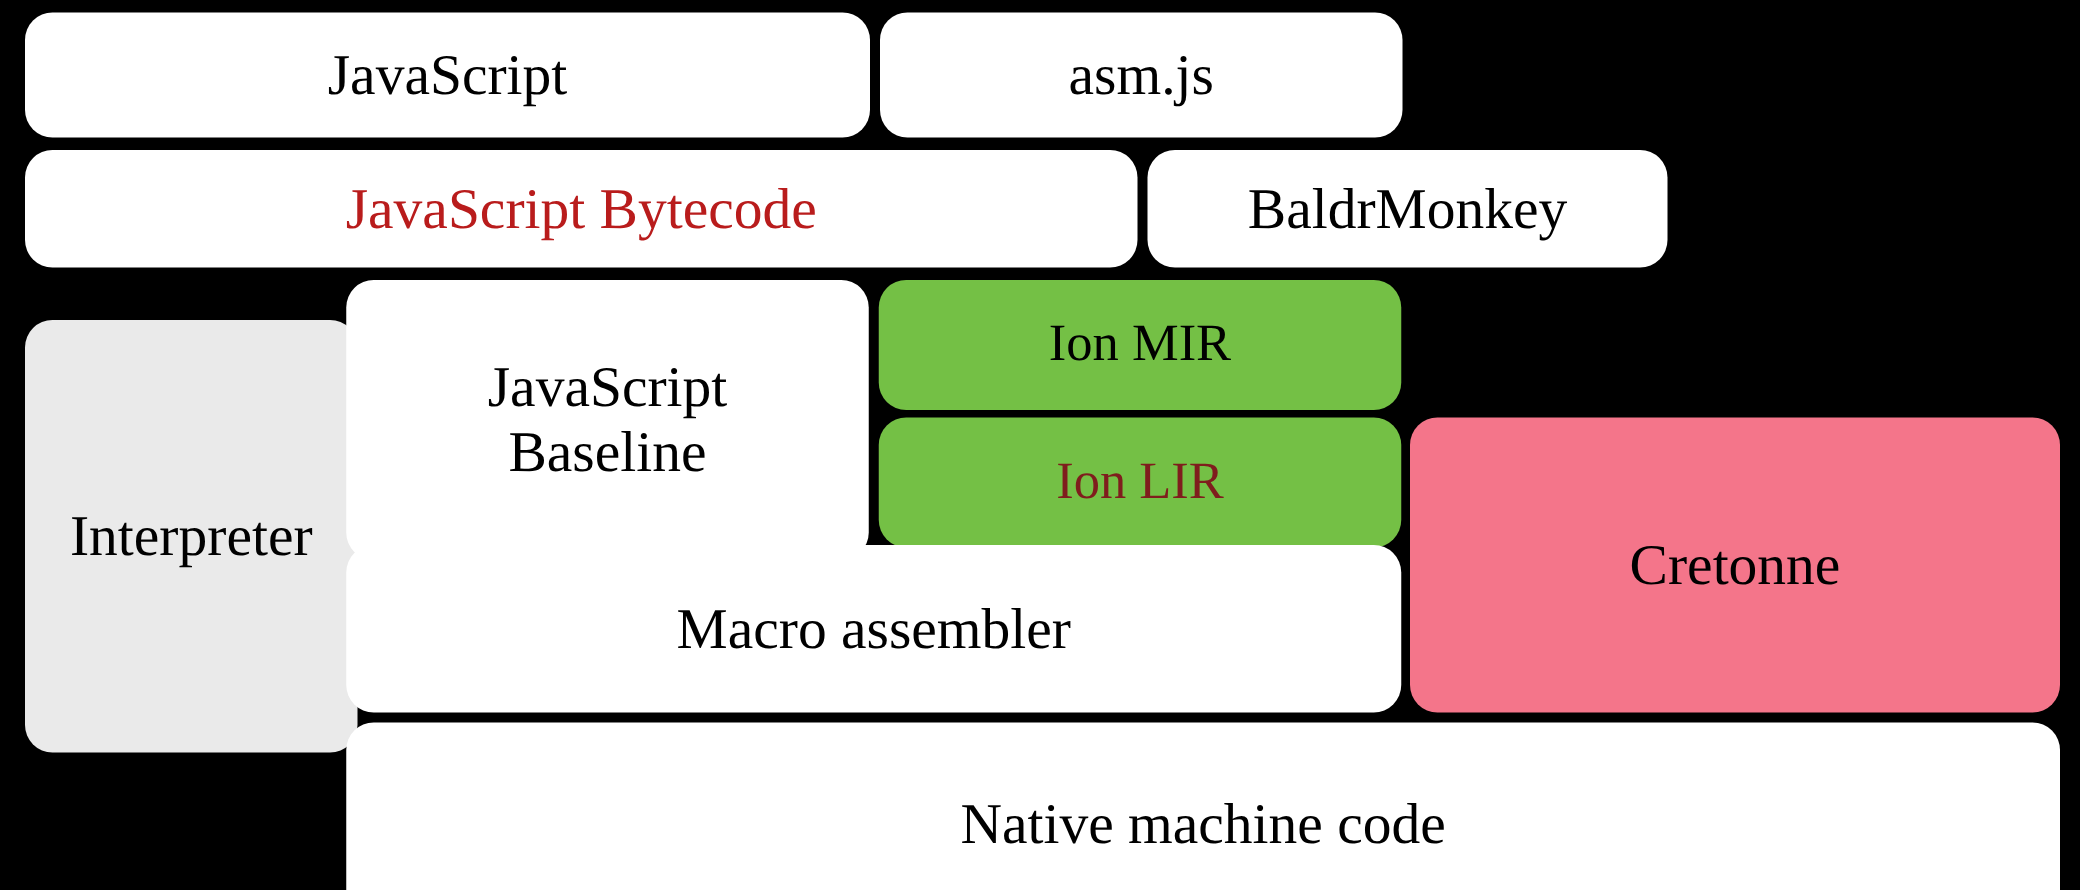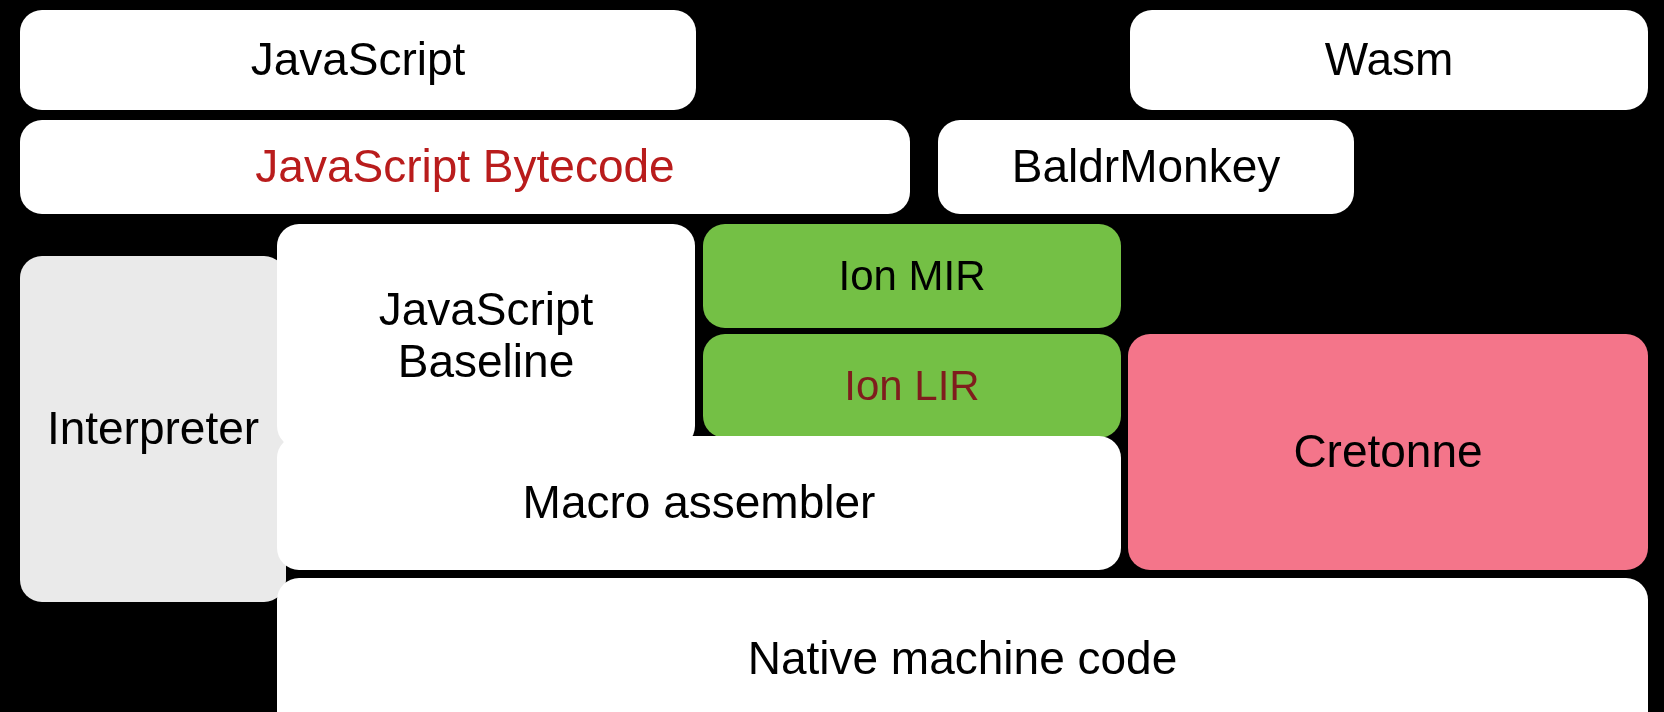--- a/index.html
+++ b/index.html
@@ -5,44 +5,44 @@
   html, body {
     margin: 0;
     padding: 0;
     background: #000000;
   }
   #canvas {
     position: relative;
     width: 1664px;
     height: 712px;
     background: #000000;
-    font-family: Liberation Sans, sans-serif;
+    font-family: Liberation Serif, serif;
     overflow: hidden;
   }
   .box {
     position: absolute;
     box-sizing: border-box;
     display: flex;
     align-items: center;
     justify-content: center;
     text-align: center;
     color: #000000;
     line-height: 1.12;
     white-space: pre-line;
     user-select: none;
   }
 </style>
 </head>
 <body>
 
 <div id="canvas">
     <div class="box" style="left: 20px; top: 10px; width: 676px; height: 100px; background: rgb(255, 255, 255); border-radius: 22px; font-size: 46px; color: rgb(0, 0, 0);">JavaScript</div>
-    <div class="box" style="left: 1130px; top: 10px; width: 518px; height: 100px; background: rgb(255, 255, 255); border-radius: 22px; font-size: 46px; color: rgb(0, 0, 0);">Wasm</div>
+    <div class="box" style="left: 704px; top: 10px; width: 418px; height: 100px; background: rgb(255, 255, 255); border-radius: 22px; font-size: 46px; color: rgb(0, 0, 0);">asm.js</div>
     <div class="box" style="left: 20px; top: 120px; width: 890px; height: 94px; background: rgb(255, 255, 255); border-radius: 22px; font-size: 46px; color: #b91c1c;">JavaScript Bytecode</div>
-    <div class="box" style="left: 918px; top: 120px; width: 416px; height: 94px; background: rgb(255, 255, 255); border-radius: 22px; font-size: 46px; color: rgb(0, 0, 0); margin-left: 20px;">BaldrMonkey</div>
+    <div class="box" style="left: 918px; top: 120px; width: 416px; height: 94px; background: rgb(255, 255, 255); border-radius: 22px; font-size: 46px; color: rgb(0, 0, 0);">BaldrMonkey</div>
     <div class="box" style="left: 20px; top: 224px; width: 266px; height: 346px; background: rgb(234, 234, 234); border-radius: 22px; font-size: 46px; color: rgb(0, 0, 0); margin-top: 32px;">Interpreter</div>
     <div class="box" style="left: 277px; top: 224px; width: 418px; height: 224px; background: rgb(255, 255, 255); border-radius: 22px; font-size: 46px; color: rgb(0, 0, 0);">JavaScript
 Baseline</div>
     <div class="box" style="left: 703px; top: 224px; width: 418px; height: 104px; background: rgb(116, 192, 69); border-radius: 22px; font-size: 42px; color: rgb(0, 0, 0);">Ion MIR</div>
     <div class="box" style="left: 703px; top: 334px; width: 418px; height: 104px; background: rgb(116, 192, 69); border-radius: 22px; font-size: 42px; color: #7f1d1d;">Ion LIR</div>
     <div class="box" style="left: 1128px; top: 334px; width: 520px; height: 236px; background: rgb(244, 117, 138); border-radius: 22px; font-size: 46px; color: rgb(0, 0, 0);">Cretonne</div>
     <div class="box" style="left: 277px; top: 436px; width: 844px; height: 134px; background: rgb(255, 255, 255); border-radius: 22px; font-size: 46px; color: rgb(0, 0, 0);">Macro assembler</div>
     <div class="box" style="left: 277px; top: 578px; width: 1371px; height: 162px; background: rgb(255, 255, 255); border-radius: 22px; font-size: 46px; color: rgb(0, 0, 0);">Native machine code</div>
   </div>
 

